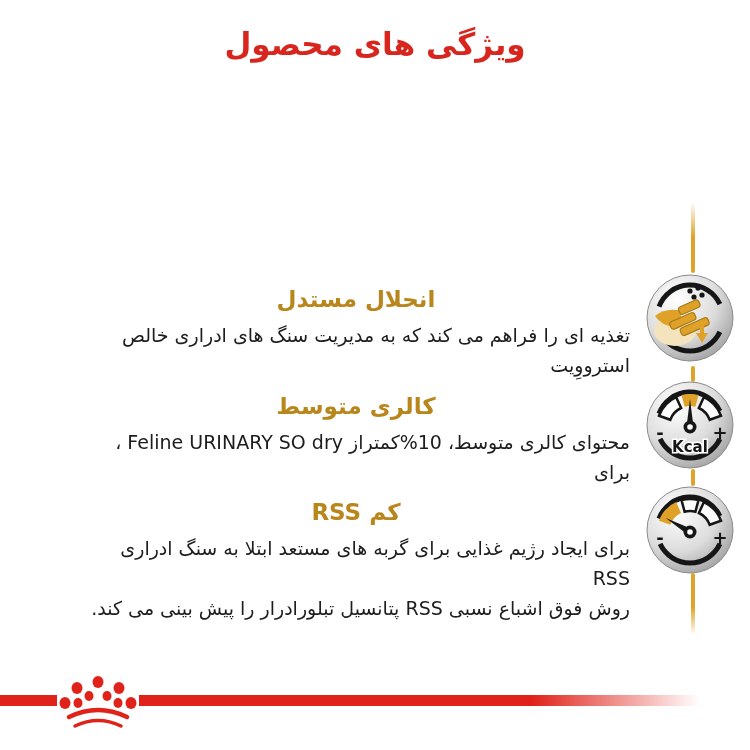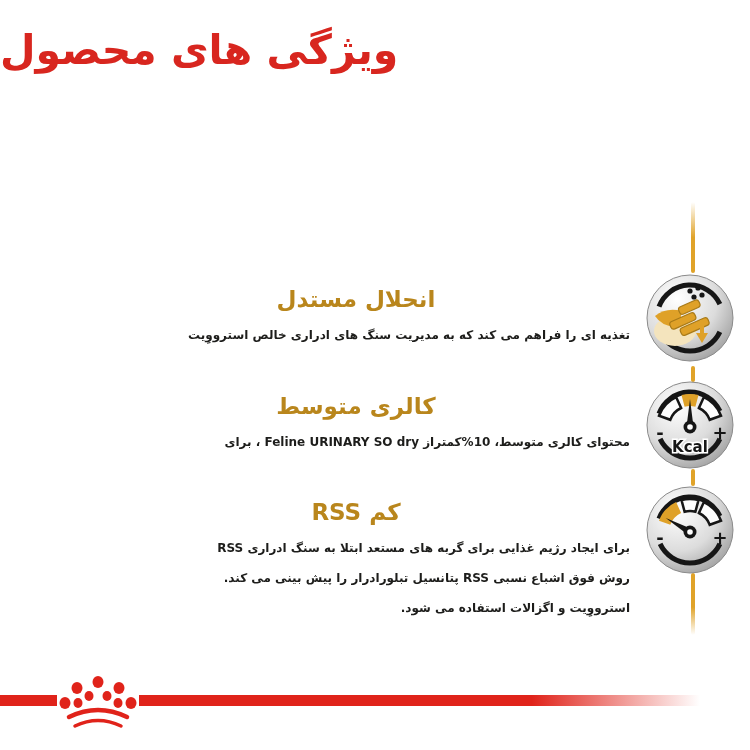--- a/index.html
+++ b/index.html
@@ -1,33 +1,33 @@
 <!DOCTYPE html>
 <html style="--title-red: #d8261f; --heading-gold: #b9861c; --connector-gold: #e0a329; --body-text: #1d1d1b; --band-red: #e0231a; --icon-gold: #dfa128;"><head>
 <meta charset="utf-8">
 <style>
   html,body{margin:0;padding:0;background:#fff;}
   .page{position:relative;width:750px;height:750px;background:#fff;overflow:hidden;
         font-family:"DejaVu Sans",sans-serif;}
-  .title{position:absolute;top:26px;left:0;right:0;text-align:left;
-         font-size:41px;font-weight:bold;color:var(--title-red);direction:rtl;}
+  .title{position:absolute;top:26px;left:0;right:0;text-align:center;
+         font-size:31px;font-weight:bold;color:var(--title-red);direction:rtl;}
   .connector{position:absolute;left:691px;width:4px;background:var(--connector-gold);border-radius:2px;}
   .conn-top{top:202px;height:71px;
             background:linear-gradient(to bottom,rgba(224,163,41,0),var(--connector-gold) 50%);}
   .conn-mid1{top:366px;height:16px;}
   .conn-mid2{top:469px;height:17px;}
   .conn-bottom{top:573px;height:62px;
             background:linear-gradient(to bottom,var(--connector-gold) 55%,rgba(224,163,41,0));}
   .icon{position:absolute;left:646px;width:88px;height:88px;}
   .icon-1{top:274px;} .icon-2{top:381px;} .icon-3{top:486px;}
   .feature-text{position:absolute;right:120px;width:548px;direction:rtl;text-align:right;}
   .f1{top:284px;} .f2{top:391px;} .f3{top:497px;}
   .feature-heading{direction:ltr;text-align:center;font-size:23px;font-weight:bold;
                    color:var(--heading-gold);line-height:30px;margin:0 0 6px 0;}
-  .body-line{font-size:12px;font-weight:bold;color:var(--body-text);line-height:30px;}
+  .body-line{font-size:19px;font-weight:normal;color:var(--body-text);line-height:30px;}
   .band{position:absolute;top:695px;height:11px;background:var(--band-red);}
   .band-left{left:0;width:57px;}
   .band-right{left:139px;width:561px;
      background:linear-gradient(to right,var(--band-red) 0%,var(--band-red) 70%,rgba(224,35,26,0) 100%);}
   .crown{position:absolute;left:57px;top:676px;width:82px;height:54px;}
   .crown-dot{fill:var(--band-red);}
   .crown-arc{stroke:var(--band-red);fill:none;stroke-linecap:round;}
   .ring{stroke:#161616;stroke-width:5;fill:none;}
   .seg-white{fill:#fdfdfd;stroke:#161616;stroke-width:2.5;}
   .seg-gold{fill:var(--icon-gold);stroke:none;}
@@ -135,21 +135,20 @@
 
   <div class="feature-text f2">
     <div class="feature-heading">کالری متوسط</div>
     <div class="body-line">محتوای کالری متوسط، 10%کمتراز  Feline URINARY SO dry ، برای</div>
   </div>
 
   <div class="feature-text f3">
     <div class="feature-heading">RSS کم</div>
     <div class="body-line">برای ایجاد رژیم غذایی برای گربه های مستعد ابتلا به سنگ ادراری RSS</div>
     <div class="body-line">روش فوق اشباع نسبی  RSS  پتانسیل تبلورادرار را پیش بینی می کند.</div>
-    <div class="body-line">استرووِیت و اگزالات استفاده می شود.</div>
   </div>
 
   <div class="band band-left"></div>
   <div class="band band-right"></div>
   <div class="crown">
     <svg width="82" height="54" viewBox="0 0 82 54">
       <g>
         <ellipse class="crown-dot" cx="8" cy="27" rx="5.5" ry="6"></ellipse>
         <ellipse class="crown-dot" cx="20" cy="12" rx="5.5" ry="6"></ellipse>
         <ellipse class="crown-dot" cx="41" cy="6" rx="5.5" ry="6"></ellipse>

